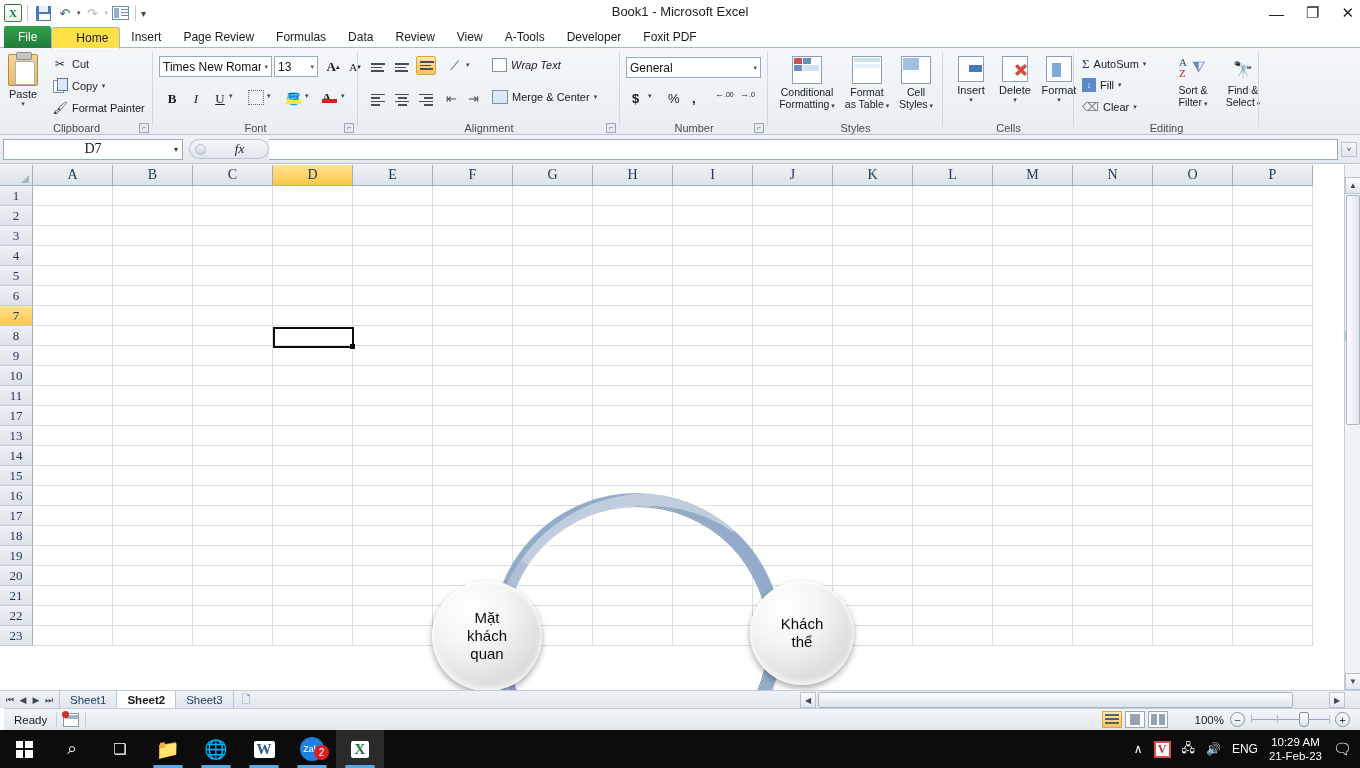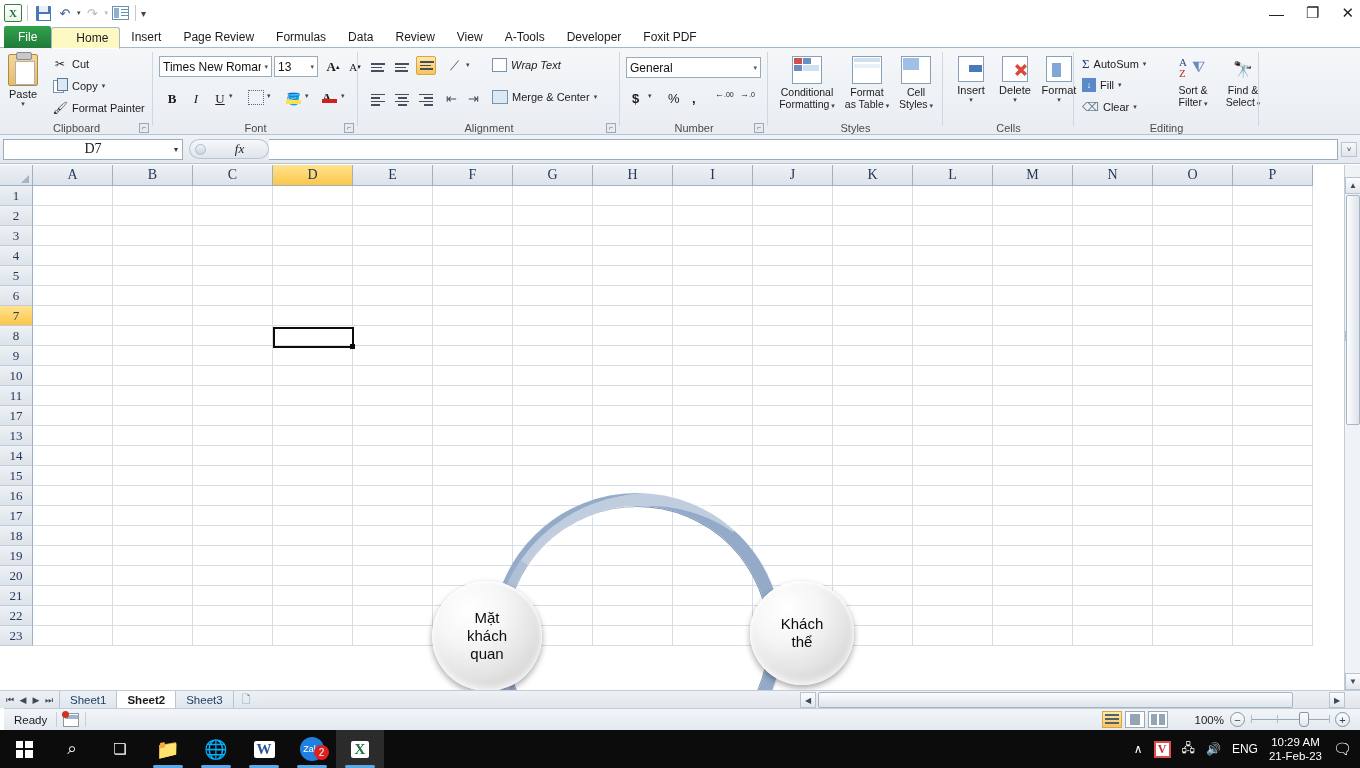--- a/index.html
+++ b/index.html
@@ -52,21 +52,21 @@
   .tab {
     font-size: 12px; color: #1b1b1b; padding: 3px 11px 4px; height: 22px;
     display: flex; align-items: center; white-space: nowrap;
   }
   .tab.file {
     background: linear-gradient(#31a24c,#217a38);
     color: #fff; font-weight: normal; padding: 3px 14px 4px;
     border-radius: 2px 2px 0 0;
   }
   .tab.active {
-    background: #fef9c3; border: 1px solid #a3b8cc; border-bottom: 1px solid #fff;
+    background: #fde047; border: 1px solid #a3b8cc; border-bottom: 1px solid #fff;
     border-radius: 3px 3px 0 0; position: relative; z-index: 3; margin-bottom: -1px; padding-left: 24px;
   }
   .ribbon-right { position: absolute; right: 6px; top: 28px; display: flex; align-items: center; gap: 11px; }
   .ribbon-right span { font-size: 12px; color: #3c5a80; }
   .helpbtn {
     width: 16px; height: 16px; border-radius: 50%;
     background: radial-gradient(circle at 35% 30%, #7fc0f0, #1f72c0);
     color: #fff; font-size: 11px; font-weight: bold; display: flex; align-items: center; justify-content: center;
   }
 
@@ -255,20 +255,21 @@
     <div class="qbtn arw">↶</div>
     <div class="tri">▾</div>
     <div class="qbtn arw dis">↷</div>
     <div class="tri" style="color:#b8b8b8">▾</div>
     <div class="qbtn">
         <div class="cust"></div>
       </div>
     <div class="sep"></div>
     <div class="tri" style="font-size:10px">▾</div>
   </div>
+  <div class="wintitle">Book1  -  Microsoft Excel</div>
   <div class="winbtns">
     <span>—</span>
     <span>❐</span>
     <span>✕</span>
   </div>
 </div>
 
 <div class="tabstrip">
   <div class="tabs" id="tabs-holder">
       <div class="tab file">File</div>

